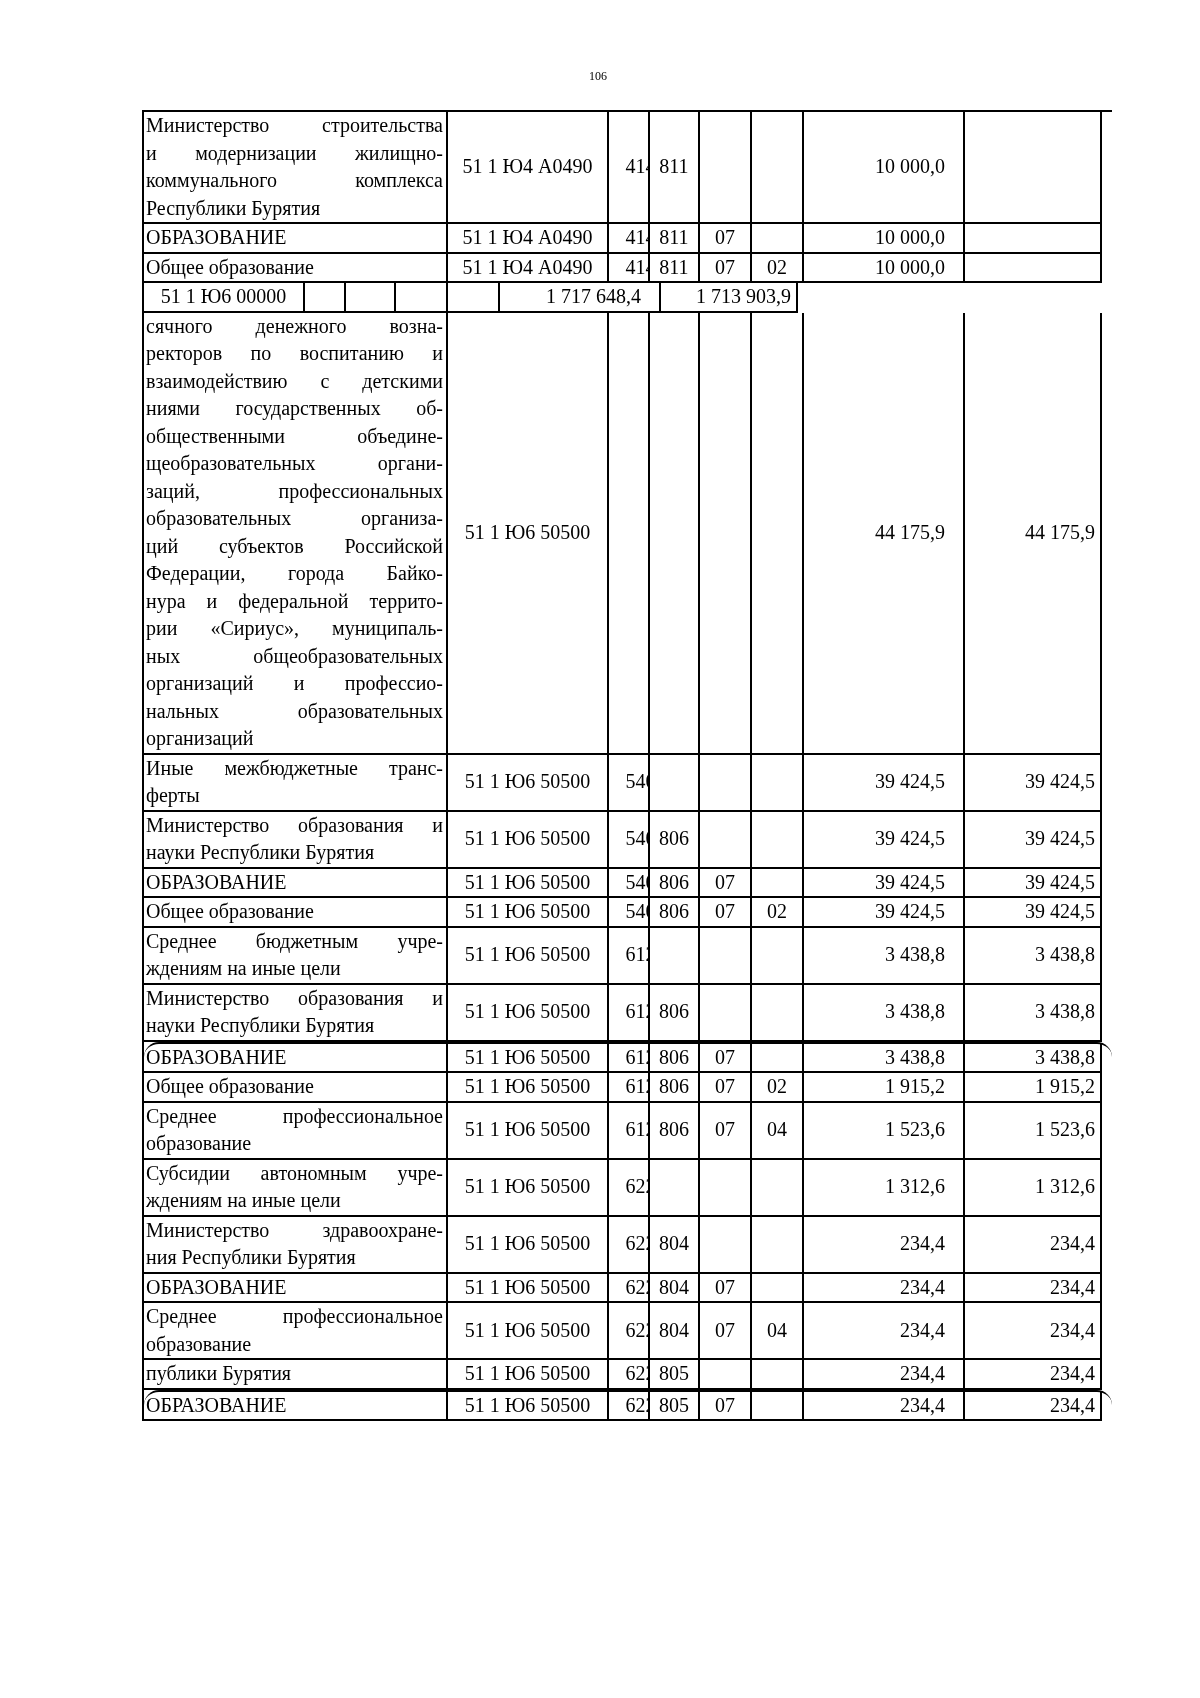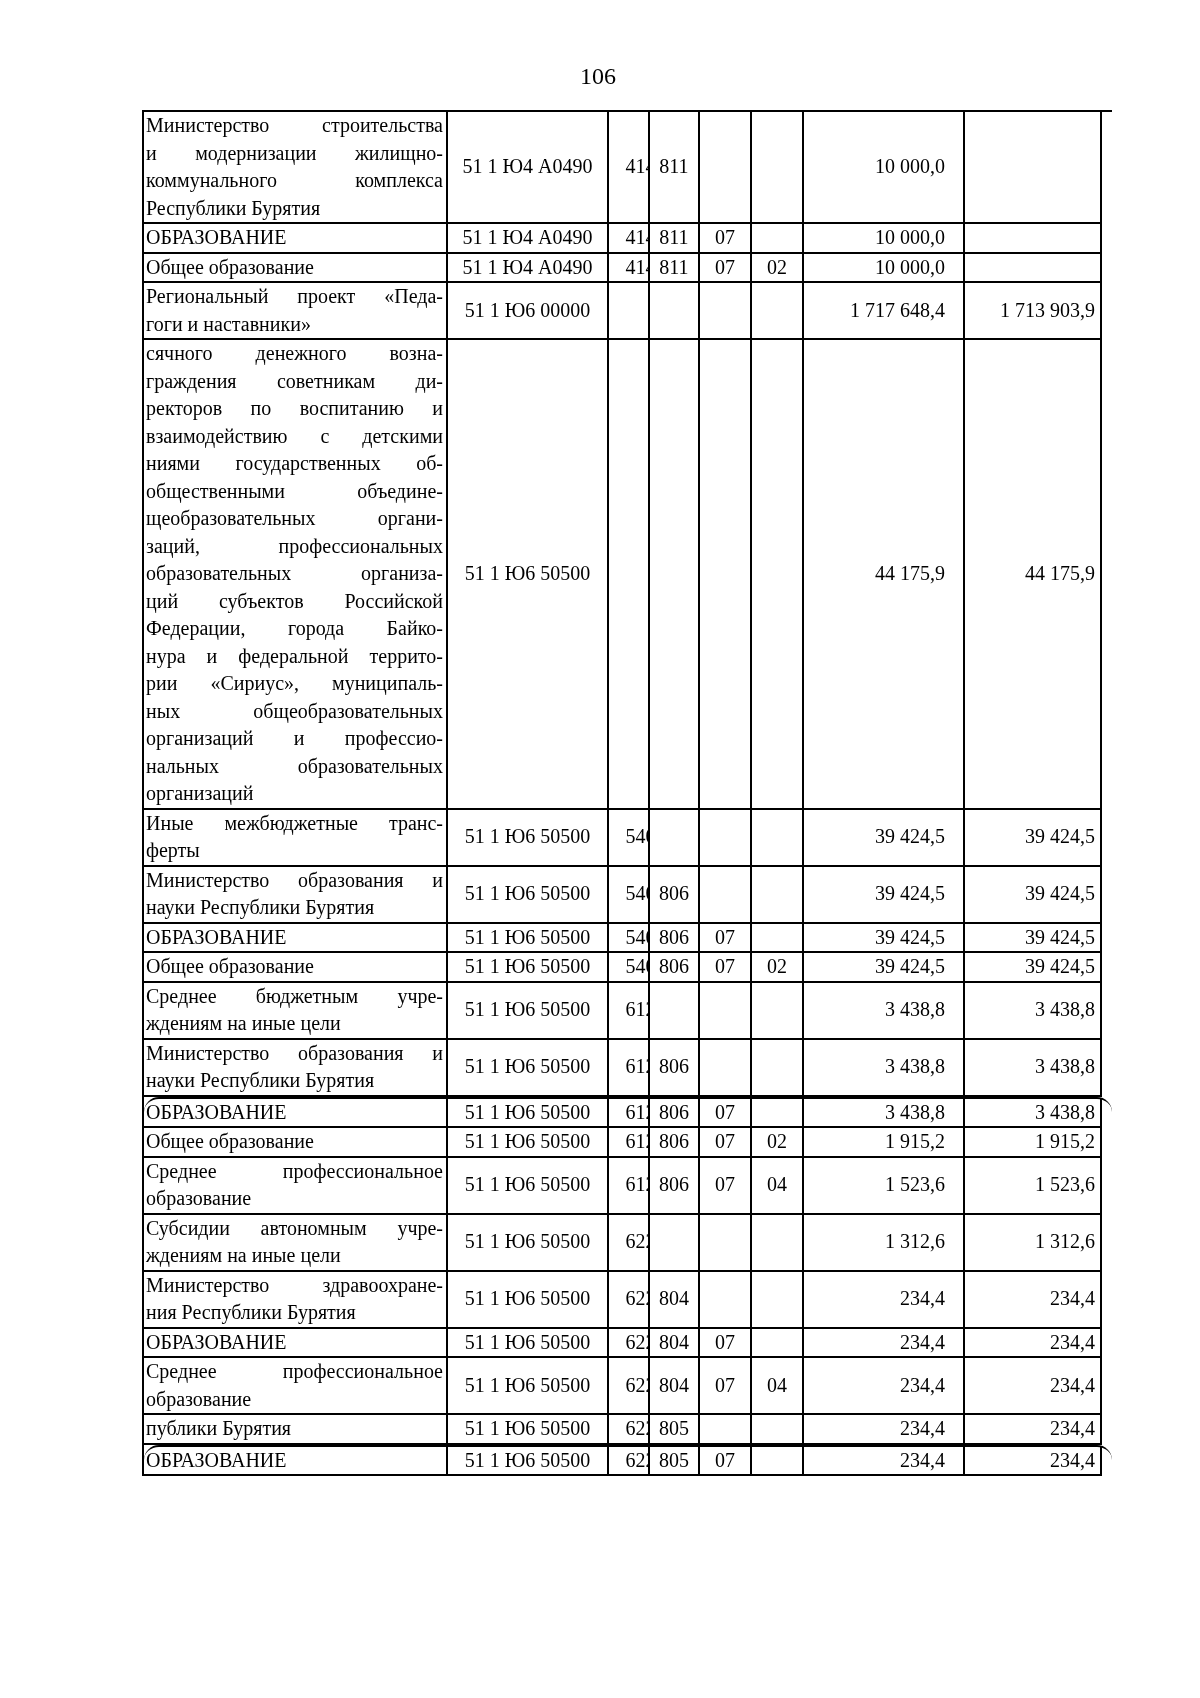--- a/index.html
+++ b/index.html
@@ -18,21 +18,21 @@
     height: 1698px;
     background: #ffffff;
     overflow: hidden;
   }
   .page-number {
     position: absolute;
     top: 64px;
     left: 0;
     width: 1196px;
     text-align: center;
-    font-size: 24px;
+    font-size: 12px;
     line-height: 24px;
   }
   .budget-table {
     position: absolute;
     left: 142px;
     top: 110px;
     width: 968px;
     border-top: 2px solid #000;
     border-left: 2px solid #000;
   }
@@ -115,39 +115,32 @@
         </div>
     <div class="cell code">51 1 Ю4 А0490</div>
     <div class="cell c3">414</div>
     <div class="cell c4">811</div>
     <div class="cell c5">07</div>
     <div class="cell c6">02</div>
     <div class="cell amt1">10 000,0</div>
     <div class="cell amt2"></div>
   </div>
       <div class="row">
-    <div class="cell name">
-          <div class="name-block">
-            <div class="text-line j">Региональный проект «Педа-</div>
-            <div class="text-line">гоги и наставники»</div>
-          </div>
-        </div>
     <div class="cell code">51 1 Ю6 00000</div>
     <div class="cell c3"></div>
     <div class="cell c4"></div>
     <div class="cell c5"></div>
     <div class="cell c6"></div>
     <div class="cell amt1">1 717 648,4</div>
     <div class="cell amt2">1 713 903,9</div>
   </div>
       <div class="row">
     <div class="cell name">
           <div class="name-block">
             <div class="text-line j">сячного денежного возна-</div>
-            <div class="text-line j">граждения советникам ди-</div>
             <div class="text-line j">ректоров по воспитанию и</div>
             <div class="text-line j">взаимодействию с детскими</div>
             <div class="text-line j">ниями государственных об-</div>
             <div class="text-line j">общественными объедине-</div>
             <div class="text-line j">щеобразовательных органи-</div>
             <div class="text-line j">заций, профессиональных</div>
             <div class="text-line j">образовательных организа-</div>
             <div class="text-line j">ций субъектов Российской</div>
             <div class="text-line j">Федерации, города Байко-</div>
             <div class="text-line j">нура и федеральной террито-</div>

